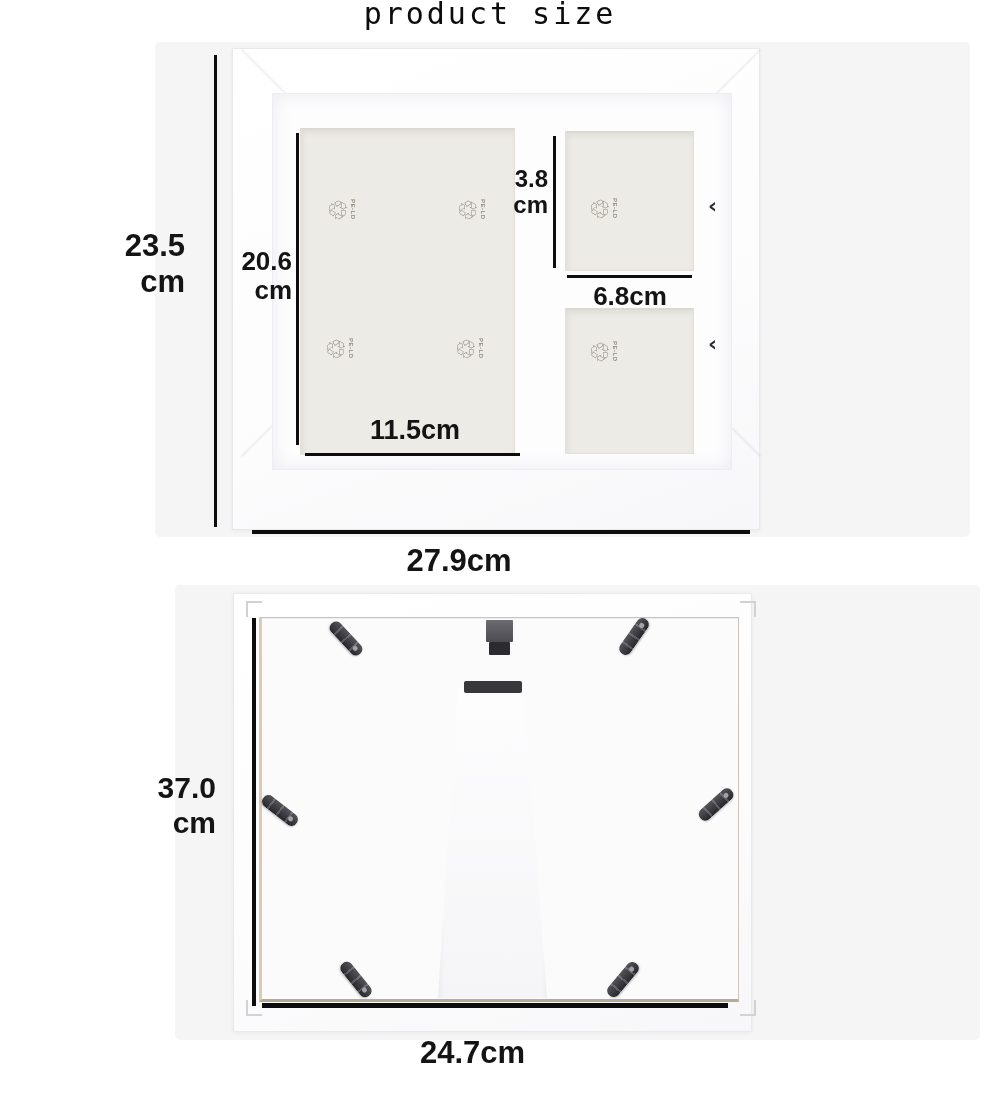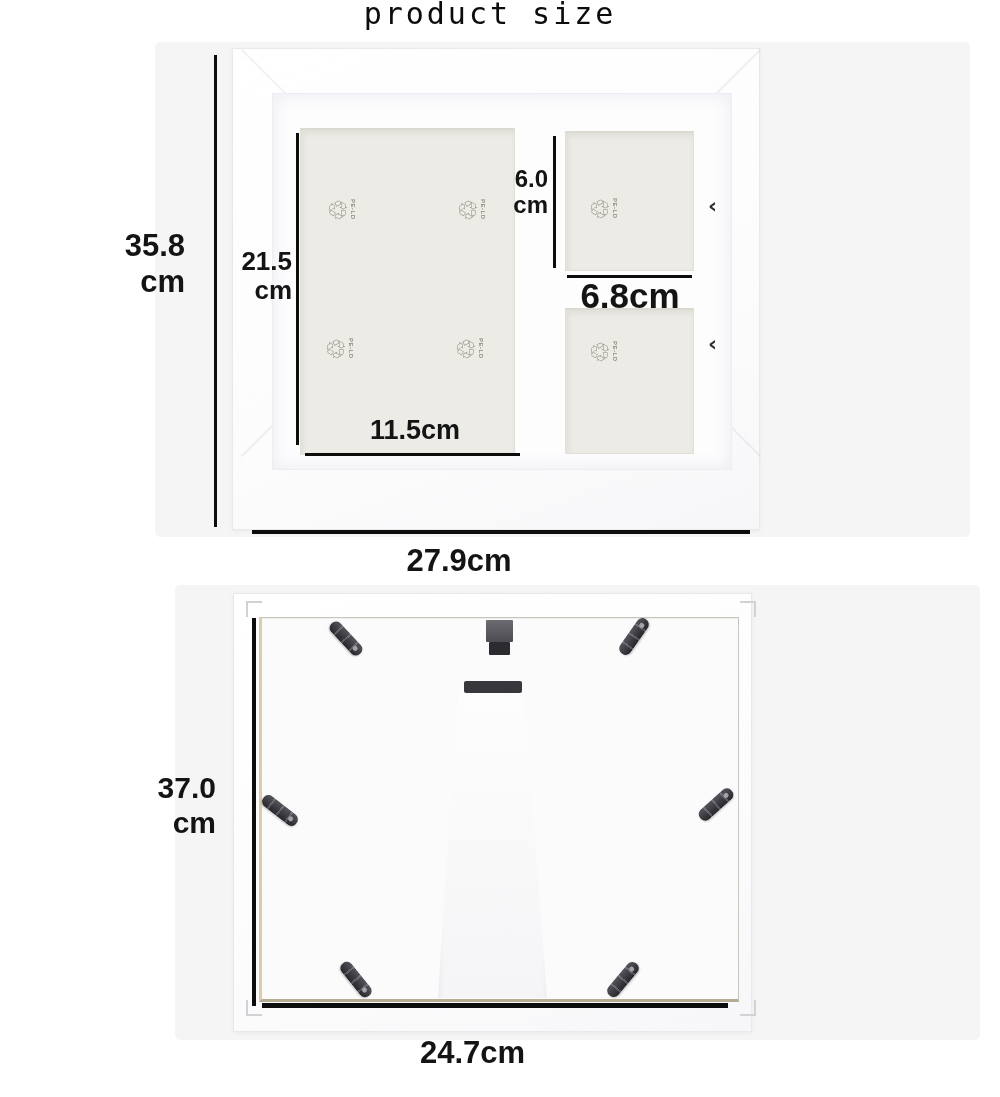--- a/index.html
+++ b/index.html
@@ -61,21 +61,21 @@
   .dl-w115{left:305px;top:453px;width:215px;height:3px;}
   .dl-w279{left:252px;top:530px;width:498px;height:4px;}
   .dl-h196{left:252px;top:618px;width:4px;height:388px;}
   .dl-w247{left:262px;top:1003px;width:466px;height:5px;}
   
   .dim{position:absolute;color:#141414;font-weight:600;white-space:nowrap;}
   .dim .v,.dim .u{display:block;}
   .lbl-235{left:75px;top:228px;width:110px;text-align:right;font-size:31px;line-height:36px;}
   .lbl-152{left:210px;top:247px;width:82px;text-align:right;font-size:26px;line-height:29px;}
   .lbl-68v{left:470px;top:166px;width:78px;text-align:right;font-size:24px;line-height:26px;}
-  .lbl-68h{left:570px;top:282px;width:120px;text-align:center;font-size:35px;line-height:28px;}
+  .lbl-68h{left:570px;top:282px;width:120px;text-align:center;font-size:26px;line-height:28px;}
   .lbl-115{left:347px;top:416px;width:136px;text-align:center;font-size:27px;line-height:29px;}
   .lbl-279{left:388px;top:544px;width:142px;text-align:center;font-size:31px;line-height:34px;}
   .lbl-196{left:118px;top:770px;width:98px;text-align:right;font-size:30px;line-height:35px;}
   .lbl-247{left:420px;top:1036px;width:160px;text-align:left;font-size:31px;line-height:34px;}
   
   .panel{
     position:absolute;left:259px;top:617px;width:476px;height:381px;
     background:#fbfbfc;border:1px solid #c9c5bd;border-left:3px solid #d9cbb4;border-bottom:3px solid #b6ab93;
     box-shadow:inset 0 1px 0 rgba(0,0,0,0.05);
   }
@@ -165,29 +165,29 @@
     <span class="chevron" style="left:708px;top:334px;">‹</span>
 
     <div class="dline dl-h235"></div>
     <div class="dline dl-h152"></div>
     <div class="dline dl-h68v"></div>
     <div class="dline dl-w68h"></div>
     <div class="dline dl-w115"></div>
     <div class="dline dl-w279"></div>
 
     <div class="dim lbl-235">
-      <span class="v">35.8</span>
+      <span class="v">23.5</span>
       <span class="u">cm</span>
     </div>
     <div class="dim lbl-152">
-      <span class="v">21.5</span>
+      <span class="v">20.6</span>
       <span class="u">cm</span>
     </div>
     <div class="dim lbl-68v">
-      <span class="v">6.0</span>
+      <span class="v">3.8</span>
       <span class="u">cm</span>
     </div>
     <div class="dim lbl-68h">6.8cm</div>
     <div class="dim lbl-115">11.5cm</div>
     <div class="dim lbl-279">27.9cm</div>
   </div>
 
   <div>
     <div class="backdrop back"></div>
 

